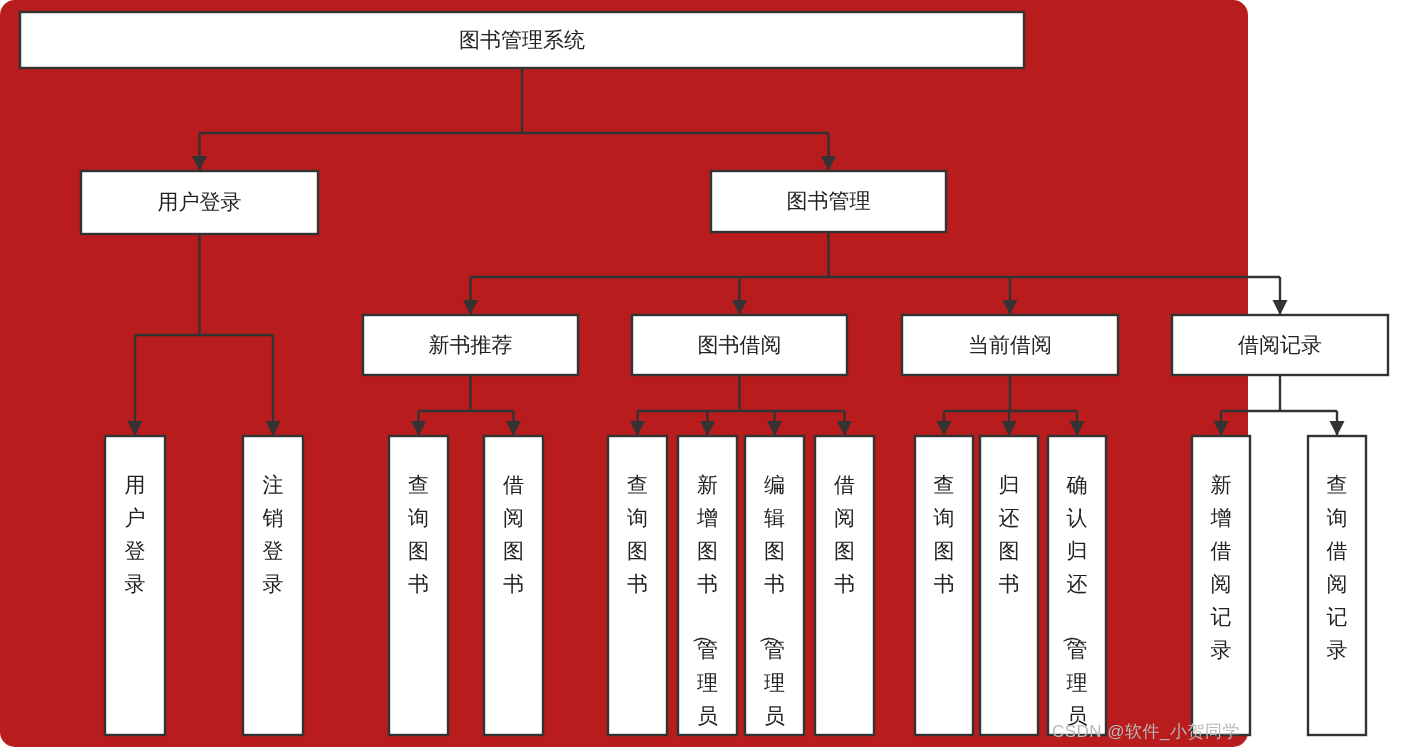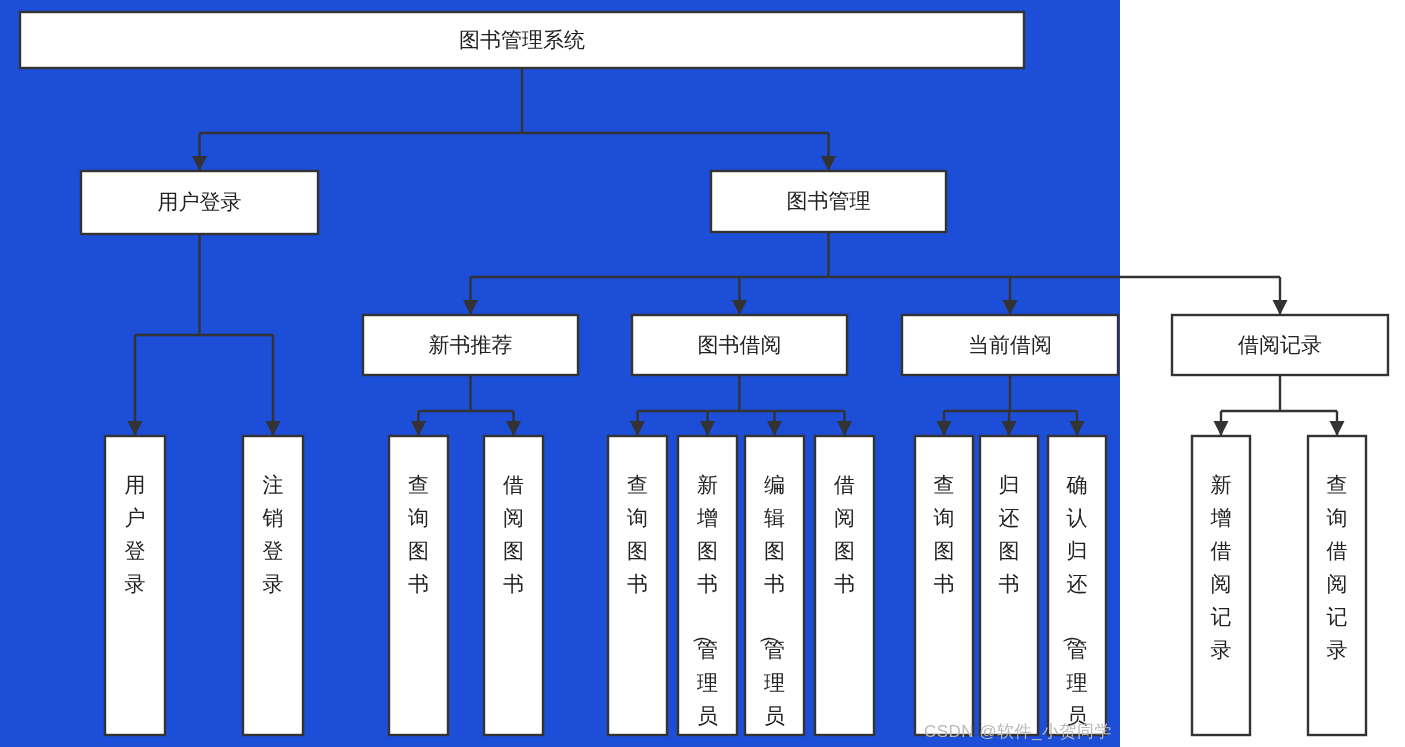--- a/index.html
+++ b/index.html
@@ -9,23 +9,24 @@
     background: #ffffff;
   }
   body {
     width: 1405px;
     height: 747px;
     font-family: "Liberation Sans", "DejaVu Sans", sans-serif;
     overflow: hidden;
   }
   #diagram-root {
     position: relative;
-    width: 1120px;
+    width: 1248px;
     height: 747px;
-    background: #1d4ed8;
+    background: #b91c1c;
+    border-radius: 15px;
   }
   svg#tree-svg {
     position: absolute;
     left: 0;
     top: 0;
     width: 1405px;
     height: 747px;
     display: block;
   }
   .node-box {

